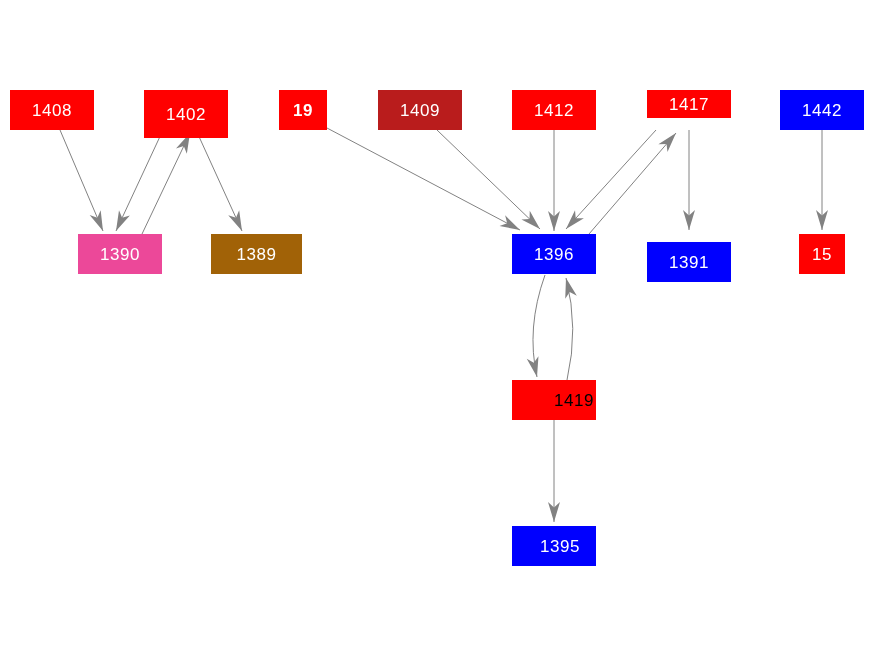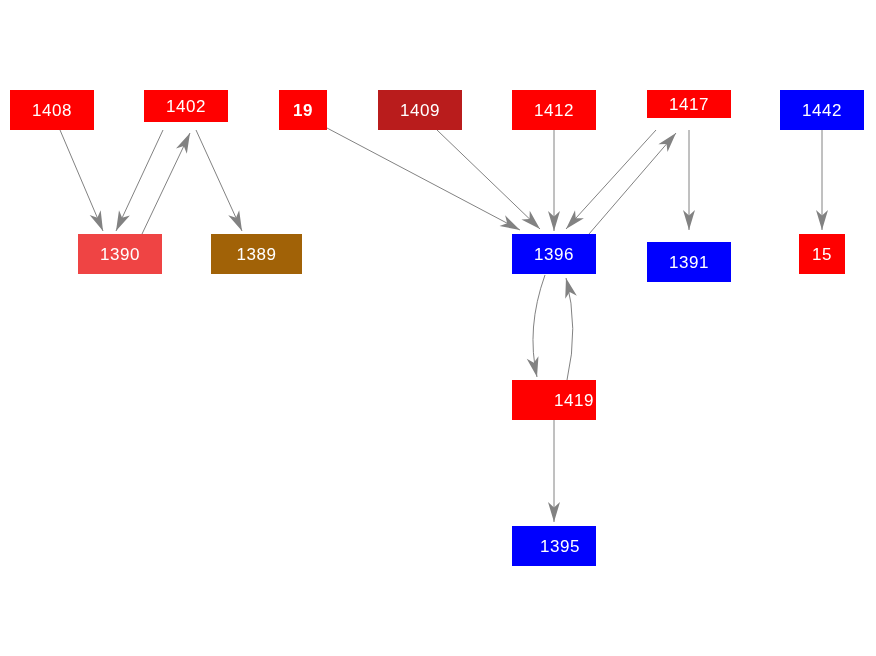--- a/index.html
+++ b/index.html
@@ -62,53 +62,53 @@
         <path d="M 822,130 L 822,230" fill="none" stroke="#828282" stroke-width="1" marker-end="url(#arrowhead)"></path>
         <path d="M 545,275 Q 526,328 537,377" fill="none" stroke="#828282" stroke-width="1" marker-end="url(#arrowhead)"></path>
         <path d="M 567,380 Q 579,328 566,278" fill="none" stroke="#828282" stroke-width="1" marker-end="url(#arrowhead)"></path>
         <path d="M 554,420 L 554,522" fill="none" stroke="#828282" stroke-width="1" marker-end="url(#arrowhead)"></path>
       </g>
   </svg>
   <div id="graph-canvas">
       <div class="node" style="left: 10px; top: 90px; width: 84px; height: 40px; background: rgb(255, 0, 0);">
         <span style="color: rgb(255, 255, 255);">1408</span>
       </div>
-      <div class="node" style="left: 144px; top: 90px; width: 84px; height: 32px; background: rgb(255, 0, 0); text-align: right;">
+      <div class="node" style="left: 144px; top: 90px; width: 84px; height: 48px; background: rgb(255, 0, 0); text-align: right;">
         <span style="color: rgb(255, 255, 255);">1402</span>
       </div>
       <div class="node" style="left: 279px; top: 90px; width: 48px; height: 40px; background: rgb(255, 0, 0);">
         <span style="color: rgb(255, 255, 255); font-weight: bold;">19</span>
       </div>
       <div class="node" style="left: 378px; top: 90px; width: 84px; height: 40px; background: #b91c1c;">
         <span style="color: rgb(255, 255, 255);">1409</span>
       </div>
       <div class="node" style="left: 512px; top: 90px; width: 84px; height: 40px; background: rgb(255, 0, 0);">
         <span style="color: rgb(255, 255, 255);">1412</span>
       </div>
       <div class="node" style="left: 647px; top: 90px; width: 84px; height: 28px; background: rgb(255, 0, 0);">
         <span style="color: rgb(255, 255, 255);">1417</span>
       </div>
       <div class="node" style="left: 780px; top: 90px; width: 84px; height: 40px; background: rgb(0, 0, 255);">
         <span style="color: rgb(255, 255, 255);">1442</span>
       </div>
-      <div class="node" style="left: 78px; top: 234px; width: 84px; height: 40px; background: #ef4444;">
+      <div class="node" style="left: 78px; top: 234px; width: 84px; height: 40px; background: #ec4899;">
         <span style="color: rgb(255, 255, 255);">1390</span>
       </div>
       <div class="node" style="left: 211px; top: 234px; width: 91px; height: 40px; background: #a16207;">
         <span style="color: rgb(255, 255, 255);">1389</span>
       </div>
       <div class="node" style="left: 512px; top: 234px; width: 84px; height: 40px; background: rgb(0, 0, 255);">
         <span style="color: rgb(255, 255, 255);">1396</span>
       </div>
       <div class="node" style="left: 647px; top: 242px; width: 84px; height: 40px; background: rgb(0, 0, 255);">
         <span style="color: rgb(255, 255, 255);">1391</span>
       </div>
       <div class="node" style="left: 799px; top: 234px; width: 46px; height: 40px; background: rgb(255, 0, 0);">
         <span style="color: rgb(255, 255, 255);">15</span>
       </div>
       <div class="node" style="left: 512px; top: 380px; width: 84px; height: 40px; background: rgb(255, 0, 0);">
-        <span style="color: #ffffff; margin-left: 40px;">1419</span>
+        <span style="color: #000000; margin-left: 40px;">1419</span>
       </div>
       <div class="node" style="left: 512px; top: 526px; width: 84px; height: 40px; background: rgb(0, 0, 255); padding-left: 12px;">
         <span style="color: rgb(255, 255, 255);">1395</span>
       </div>
     </div>
 </div>
 
 </body></html>

